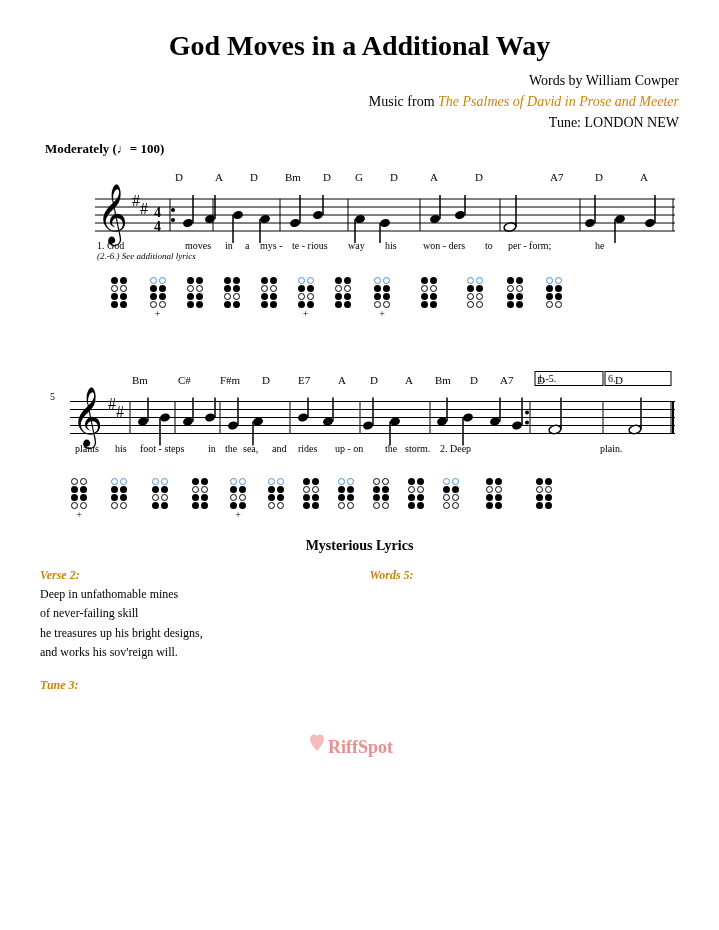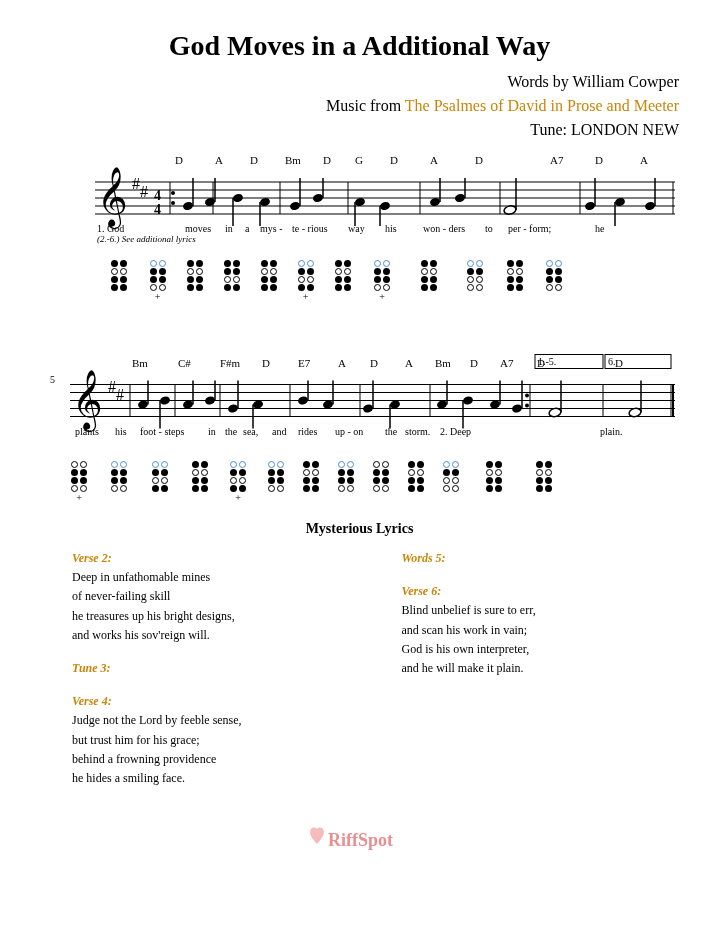--- a/index.html
+++ b/index.html
@@ -24,28 +24,29 @@
       text-align: center;
       font-size: 28px;
       font-weight: bold;
       margin-bottom: 8px;
       margin-top: 10px;
       font-family: 'Times New Roman', serif;
     }
 
     .credits {
       text-align: right;
-      font-size: 16px;
+      font-size: 14px;
       line-height: 1.5;
-      margin-bottom: 0;
+      margin-bottom: 8px;
       color: #000;
     }
 
     .credits .italic-orange {
       color: #c8860a;
+      font-style: italic;
     }
 
     .music-section {
       margin-bottom: 10px;
     }
 
     .tempo-line {
       font-size: 13px;
       font-weight: bold;
       margin-bottom: 2px;
@@ -103,21 +104,20 @@
       font-size: 12px;
       line-height: 1.6;
     }
 
     .lyrics-col {
       flex: 1;
     }
 
     .verse-block {
       margin-bottom: 14px;
-      margin-left: 32px;
     }
 
     .verse-label {
       font-style: italic;
       color: #c8860a;
       font-weight: bold;
     }
 
     .verse-text {
       color: #000;
@@ -161,20 +161,23 @@
 
   <div class="credits">
     <div>Words by William Cowper</div>
     <div>
       <span>Music from </span><span class="italic-orange">The Psalmes of David in Prose and Meeter</span>
     </div>
     <div>Tune: LONDON NEW</div>
   </div>
 
   <div class="music-section">
+    <div class="tempo-line">
+      <span>Moderately</span> (<span>♩= 100</span>)
+    </div>
 
     
     <svg class="staff-svg" viewBox="0 0 639 110" height="110">
 
       <line x1="55" y1="40" x2="635" y2="40" stroke="#000" stroke-width="1"></line>
       <line x1="55" y1="48" x2="635" y2="48" stroke="#000" stroke-width="1"></line>
       <line x1="55" y1="56" x2="635" y2="56" stroke="#000" stroke-width="1"></line>
       <line x1="55" y1="64" x2="635" y2="64" stroke="#000" stroke-width="1"></line>
       <line x1="55" y1="72" x2="635" y2="72" stroke="#000" stroke-width="1"></line>
 
@@ -870,34 +873,26 @@
     <div class="lyrics-columns">
 
       <div class="lyrics-col">
         <div class="verse-block">
           <div class="verse-label">Verse 2:</div>
           <div class="verse-text">Deep in unfathomable mines<br>of never-failing skill<br>he treasures up his bright designs,<br>and works his sov'reign will.</div>
         </div>
         <div class="verse-block">
           <div class="verse-label">Tune 3:</div>
         </div>
-        <div class="verse-block">
-          <div class="verse-label">Verse 4:</div>
-          <div class="verse-text">Judge not the Lord by feeble sense,<br>but trust him for his grace;<br>behind a frowning providence<br>he hides a smiling face.</div>
-        </div>
       </div>
 
       <div class="lyrics-col">
         <div class="verse-block">
           <div class="verse-label">Words 5:</div>
         </div>
-        <div class="verse-block">
-          <div class="verse-label">Verse 6:</div>
-          <div class="verse-text">Blind unbelief is sure to err,<br>and scan his work in vain;<br>God is his own interpreter,<br>and he will make it plain.</div>
-        </div>
       </div>
     </div>
   </div>
 
   <div style="text-align:center; margin-top:22px; padding-bottom:10px;">
     <svg width="120" height="30" viewBox="0 0 120 30">
 
       <path d="M10 8 C10 4, 14 2, 17 5 C20 2, 24 4, 24 8 C24 13, 17 20, 17 20 C17 20, 10 13, 10 8 Z" fill="#f0a0a0" opacity="0.7"></path>
       <text x="28" y="22" font-size="18" font-weight="bold" font-family="Arial, sans-serif" fill="#e89090">RiffSpot</text>
     </svg>

